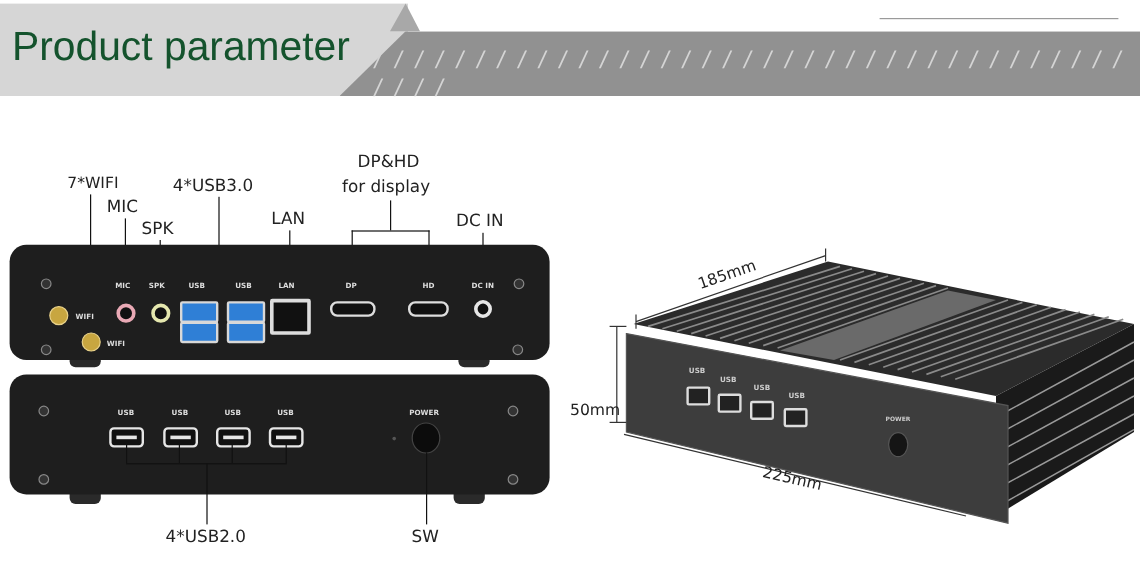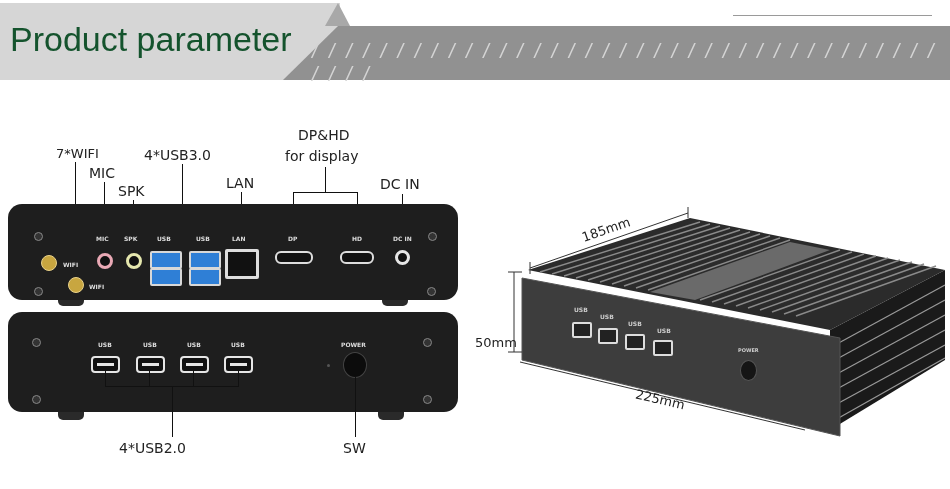--- a/index.html
+++ b/index.html
@@ -124,21 +124,21 @@
   <div class="abs" style="left:343px;top:352px;width:22px;height:24px;border-radius:50%;background:#0c0c0c;border:1px solid #444;"></div>
 </div>
 
 <div>
   <div class="ln" style="left:105px;top:370px;width:1px;height:16px;"></div>
   <div class="ln" style="left:149px;top:370px;width:1px;height:16px;"></div>
   <div class="ln" style="left:193px;top:370px;width:1px;height:16px;"></div>
   <div class="ln" style="left:238px;top:370px;width:1px;height:16px;"></div>
   <div class="ln" style="left:105px;top:386px;width:134px;height:1px;"></div>
   <div class="ln" style="left:172px;top:386px;width:1px;height:51px;"></div>
-  <div class="lbl" style="left:119px;top:440px;">4*USB2.0</div>
+  <div class="lbl" style="left:138px;top:440px;">4*USB2.0</div>
   <div class="ln" style="left:355px;top:377px;width:1px;height:60px;"></div>
   <div class="lbl" style="left:343px;top:440px;">SW</div>
 </div>
 
 <div>
   <svg class="abs" style="left:500px;top:200px;" width="450" height="240" viewBox="0 0 450 240">
 
     <polygon points="28,70 190,18 445,70 330,130" fill="#2b2b2b"></polygon>
     <g stroke="#8a8a8a" stroke-width="1.4">
       <line x1="40" y1="72" x2="200" y2="22"></line>

